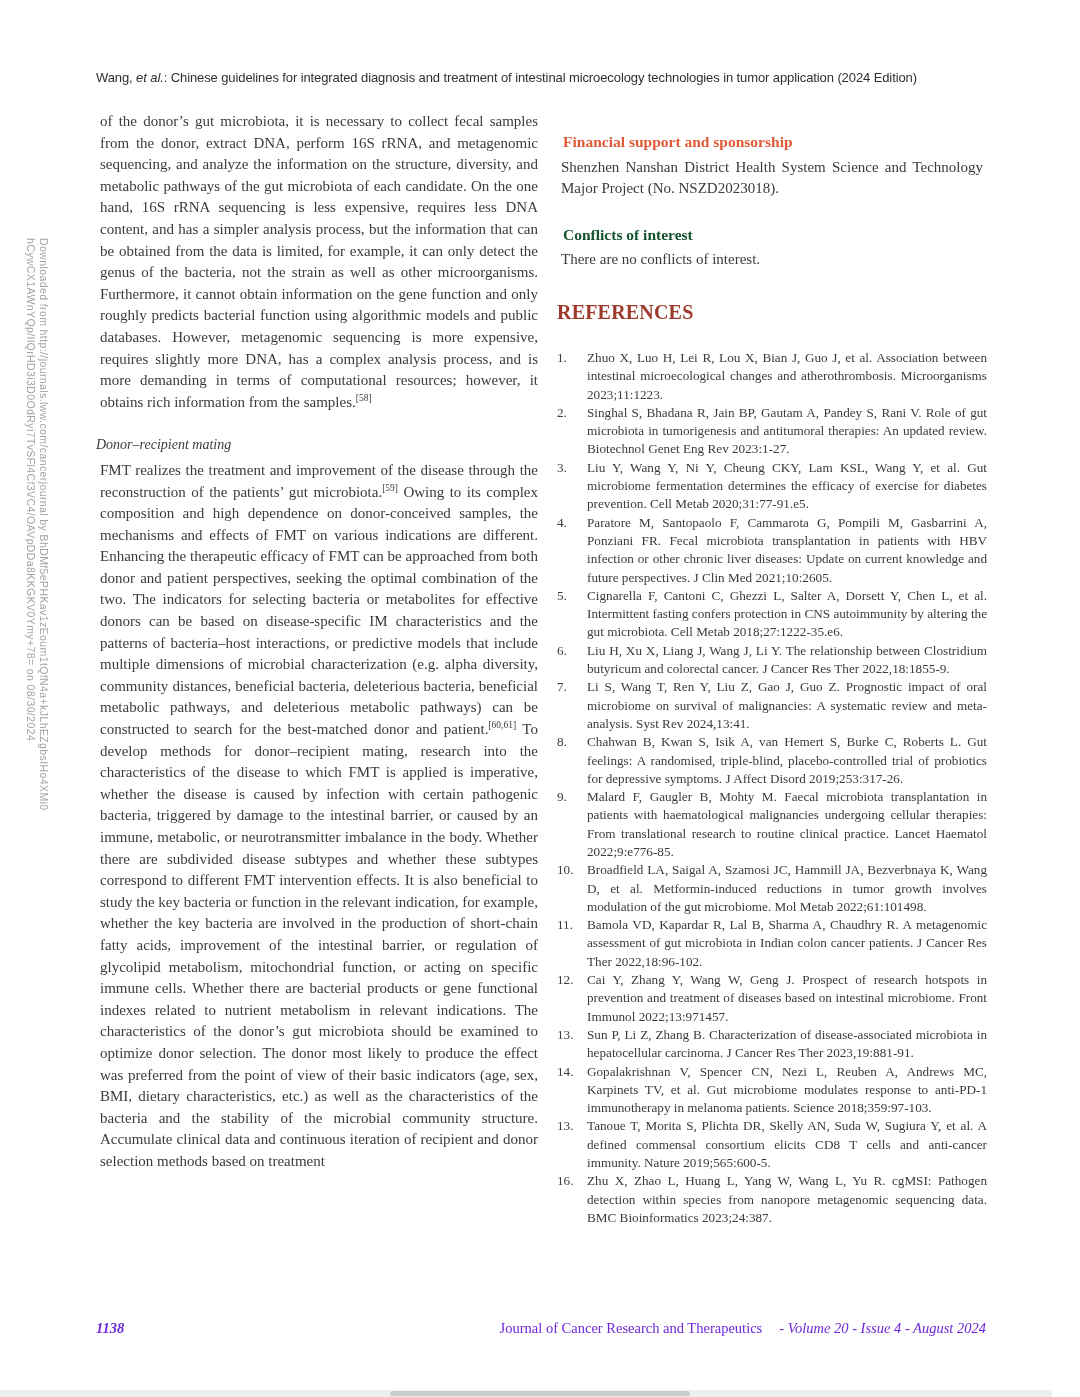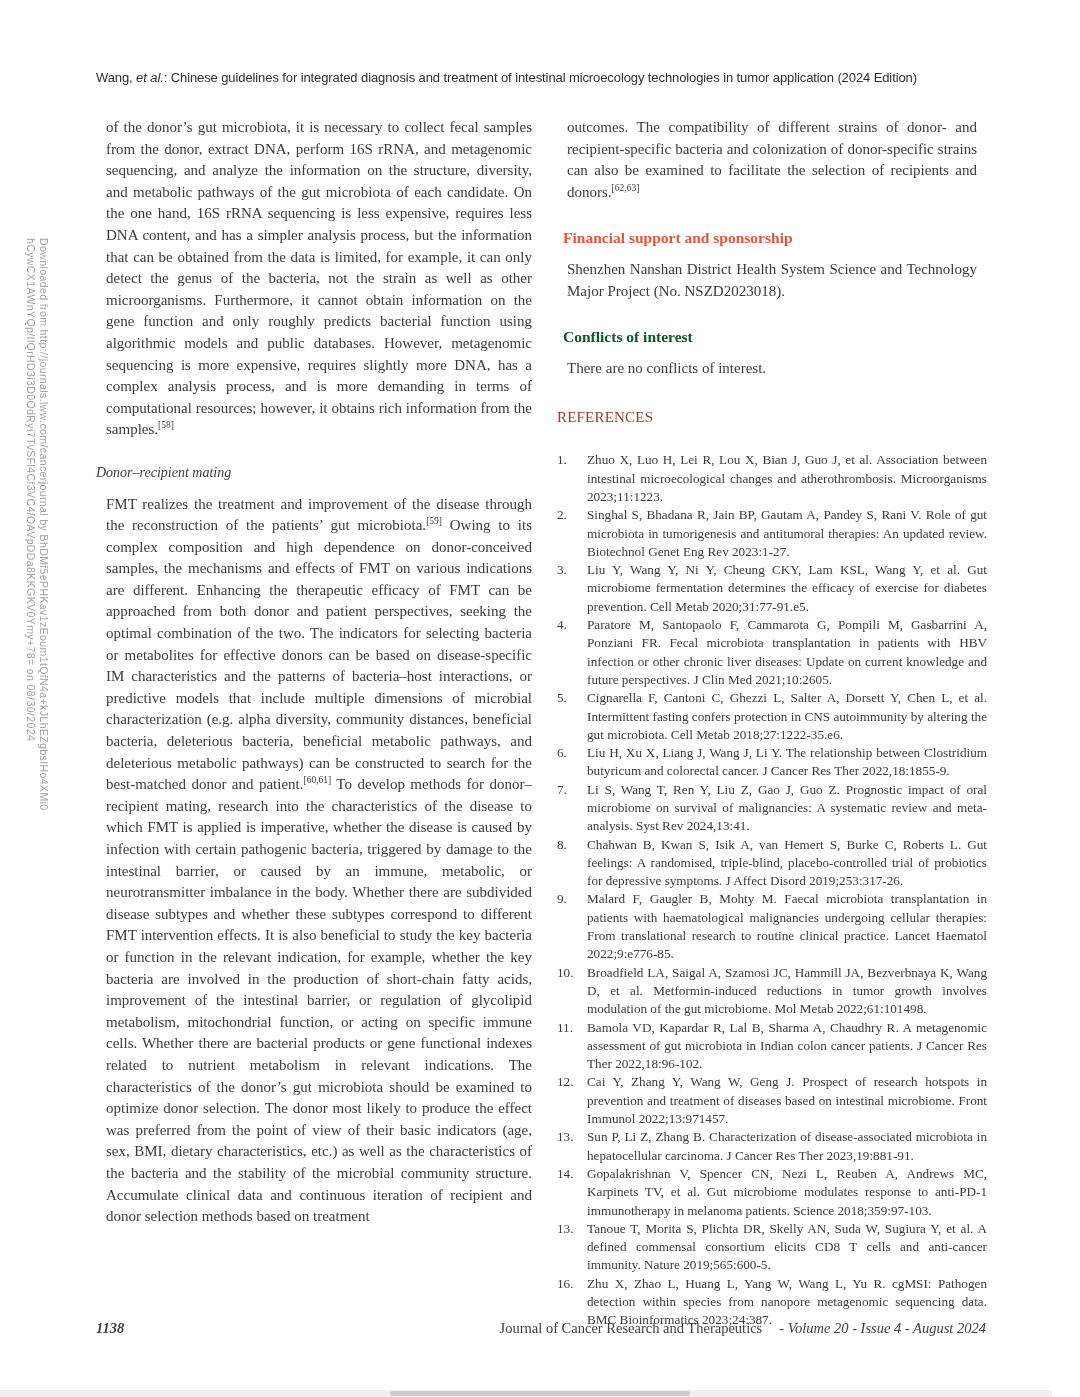--- a/index.html
+++ b/index.html
@@ -27,51 +27,51 @@
     font-size:10.5px;line-height:13px;letter-spacing:0.4px;
     color:#a3a3a3;
     white-space:nowrap;
   }
   .watermark span{display:block;}
   
   .col{position:absolute;top:107px;width:446px;}
   .col-left{left:96px;}
   .col-right{left:557px;width:430px;}
   .body-par{
-    margin:10px;
+    margin:4px;
     font-size:15px;line-height:21.6px;
     text-align:justify;
   }
   .body-par sup, .ref-text sup{font-size:9.5px;line-height:0;vertical-align:super;}
   .subsection-heading{
     margin:21px 0 0 0;
     font-size:14px;line-height:21.6px;
     font-style:italic;font-weight:normal;color:#3b3b3b;
   }
   .section-heading{
     margin:24px 0 0 6px;
     font-size:15.5px;line-height:21.6px;
     font-weight:bold;
   }
   .references-heading{
     margin:30px 0 8px 0;
-    font-size:15px;letter-spacing:0.2px;
-    font-weight:normal;
+    font-size:20px;letter-spacing:0.2px;
+    font-weight:bold;
   }
   .ref-list{
     margin:25px 0 0 0;padding:0;list-style:none;
     font-size:13.2px;line-height:18.3px;
   }
   .ref-item{display:flex;}
   .ref-num{flex:0 0 30px;}
   .ref-text{flex:1;text-align:justify;}
   
   .footer{
     position:absolute;left:96px;top:1320px;width:890px;
-    font-size:14.5px;color:#404040;
+    font-size:14.5px;color:#6d28d9;
     display:flex;justify-content:space-between;align-items:baseline;
   }
   .page-number{font-weight:bold;font-style:italic;}
   .footer-right .issue{font-style:italic;margin-left:17px;}
   
   .bottom-strip{
     position:absolute;left:0;bottom:0;width:1080px;height:7px;
     background:#efefef;
   }
   .scroll-thumb{
@@ -93,21 +93,20 @@
     <span>hCywCX1AWnYQp/IlQrHD3i3D0OdRyi7TvSFl4Cf3VC4/OAVpDDa8KKGKV0Ymy+78= on 08/30/2024</span>
   </div>
 
   <div class="col col-left">
     <p class="body-par">of the donor’s gut microbiota, it is necessary to collect fecal samples from the donor, extract DNA, perform 16S rRNA, and metagenomic sequencing, and analyze the information on the structure, diversity, and metabolic pathways of the gut microbiota of each candidate. On the one hand, 16S rRNA sequencing is less expensive, requires less DNA content, and has a simpler analysis process, but the information that can be obtained from the data is limited, for example, it can only detect the genus of the bacteria, not the strain as well as other microorganisms. Furthermore, it cannot obtain information on the gene function and only roughly predicts bacterial function using algorithmic models and public databases. However, metagenomic sequencing is more expensive, requires slightly more DNA, has a complex analysis process, and is more demanding in terms of computational resources; however, it obtains rich information from the samples.<sup>[58]</sup></p>
     <h3 class="subsection-heading">Donor–recipient mating</h3>
     <p class="body-par">FMT realizes the treatment and improvement of the disease through the reconstruction of the patients’ gut microbiota.<sup>[59]</sup> Owing to its complex composition and high dependence on donor-conceived samples, the mechanisms and effects of FMT on various indications are different. Enhancing the therapeutic efficacy of FMT can be approached from both donor and patient perspectives, seeking the optimal combination of the two. The indicators for selecting bacteria or metabolites for effective donors can be based on disease-specific IM characteristics and the patterns of bacteria–host interactions, or predictive models that include multiple dimensions of microbial characterization (e.g. alpha diversity, community distances, beneficial bacteria, deleterious bacteria, beneficial metabolic pathways, and deleterious metabolic pathways) can be constructed to search for the best-matched donor and patient.<sup>[60,61]</sup> To develop methods for donor–recipient mating, research into the characteristics of the disease to which FMT is applied is imperative, whether the disease is caused by infection with certain pathogenic bacteria, triggered by damage to the intestinal barrier, or caused by an immune, metabolic, or neurotransmitter imbalance in the body. Whether there are subdivided disease subtypes and whether these subtypes correspond to different FMT intervention effects. It is also beneficial to study the key bacteria or function in the relevant indication, for example, whether the key bacteria are involved in the production of short-chain fatty acids, improvement of the intestinal barrier, or regulation of glycolipid metabolism, mitochondrial function, or acting on specific immune cells. Whether there are bacterial products or gene functional indexes related to nutrient metabolism in relevant indications. The characteristics of the donor’s gut microbiota should be examined to optimize donor selection. The donor most likely to produce the effect was preferred from the point of view of their basic indicators (age, sex, BMI, dietary characteristics, etc.) as well as the characteristics of the bacteria and the stability of the microbial community structure. Accumulate clinical data and continuous iteration of recipient and donor selection methods based on treatment</p>
   </div>
 
   <div class="col col-right">
-    <p class="body-par">outcomes. The compatibility of different strains of donor- and recipient-specific bacteria and colonization of donor-specific strains can also be examined to facilitate the selection of recipients and donors.<sup>[62,63]</sup></p>
 
     <h3 class="section-heading accent" style="color: rgb(224, 90, 56);">Financial support and sponsorship</h3>
     <p class="body-par">Shenzhen Nanshan District Health System Science and Technology Major Project (No. NSZD2023018).</p>
 
     <h3 class="section-heading accent" style="color: #14532d;">Conflicts of interest</h3>
     <p class="body-par">There are no conflicts of interest.</p>
 
     <h2 class="references-heading refs-color" style="color: rgb(156, 59, 43);">REFERENCES</h2>
 
     <ol class="ref-list">

